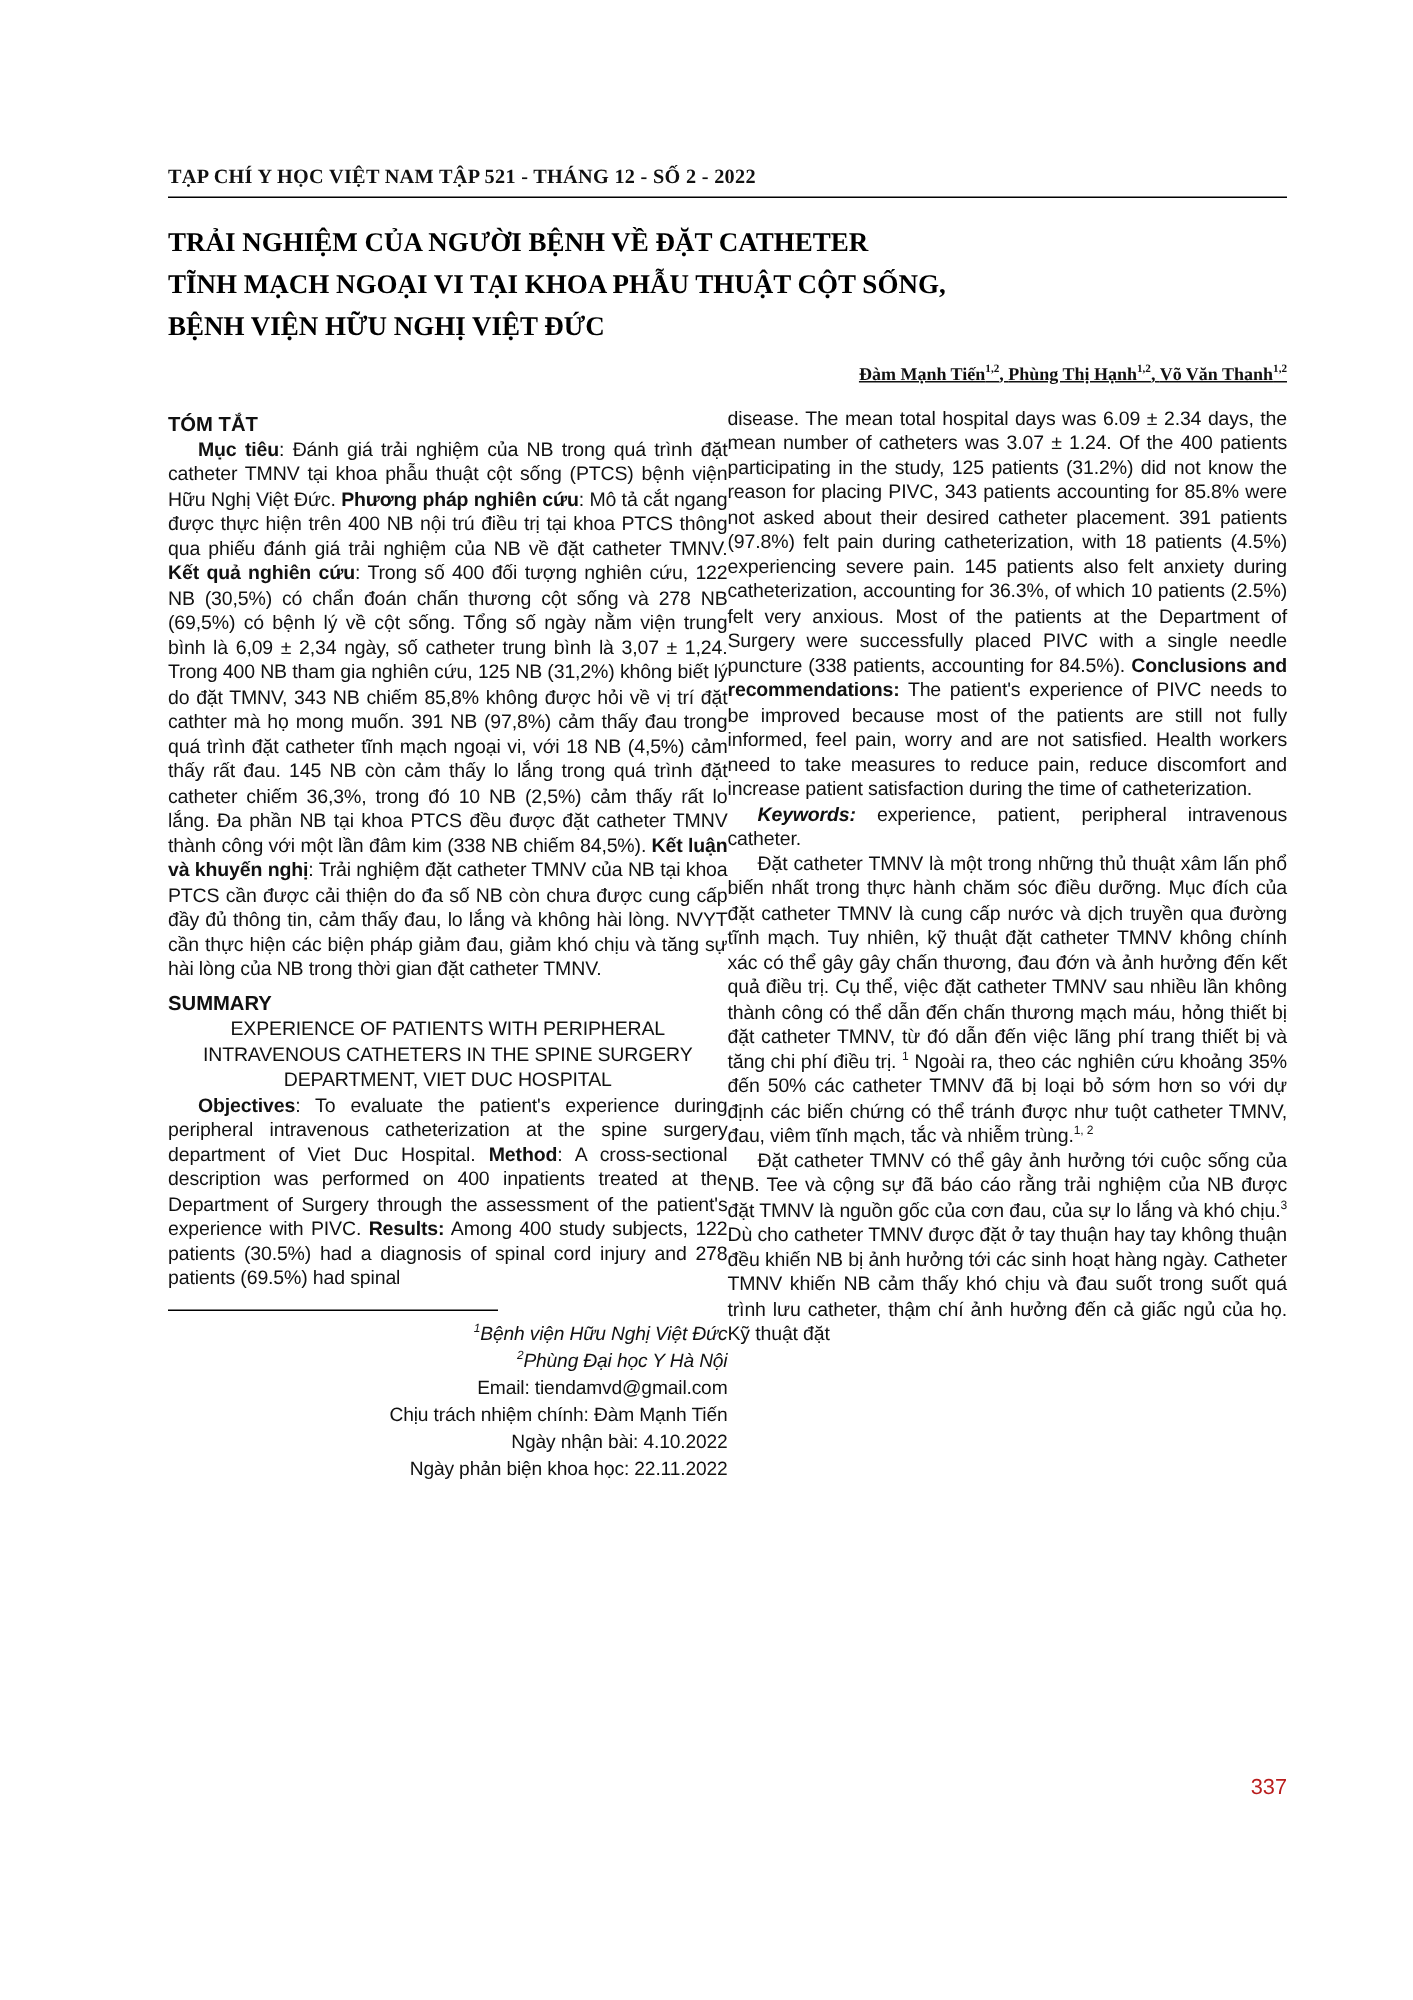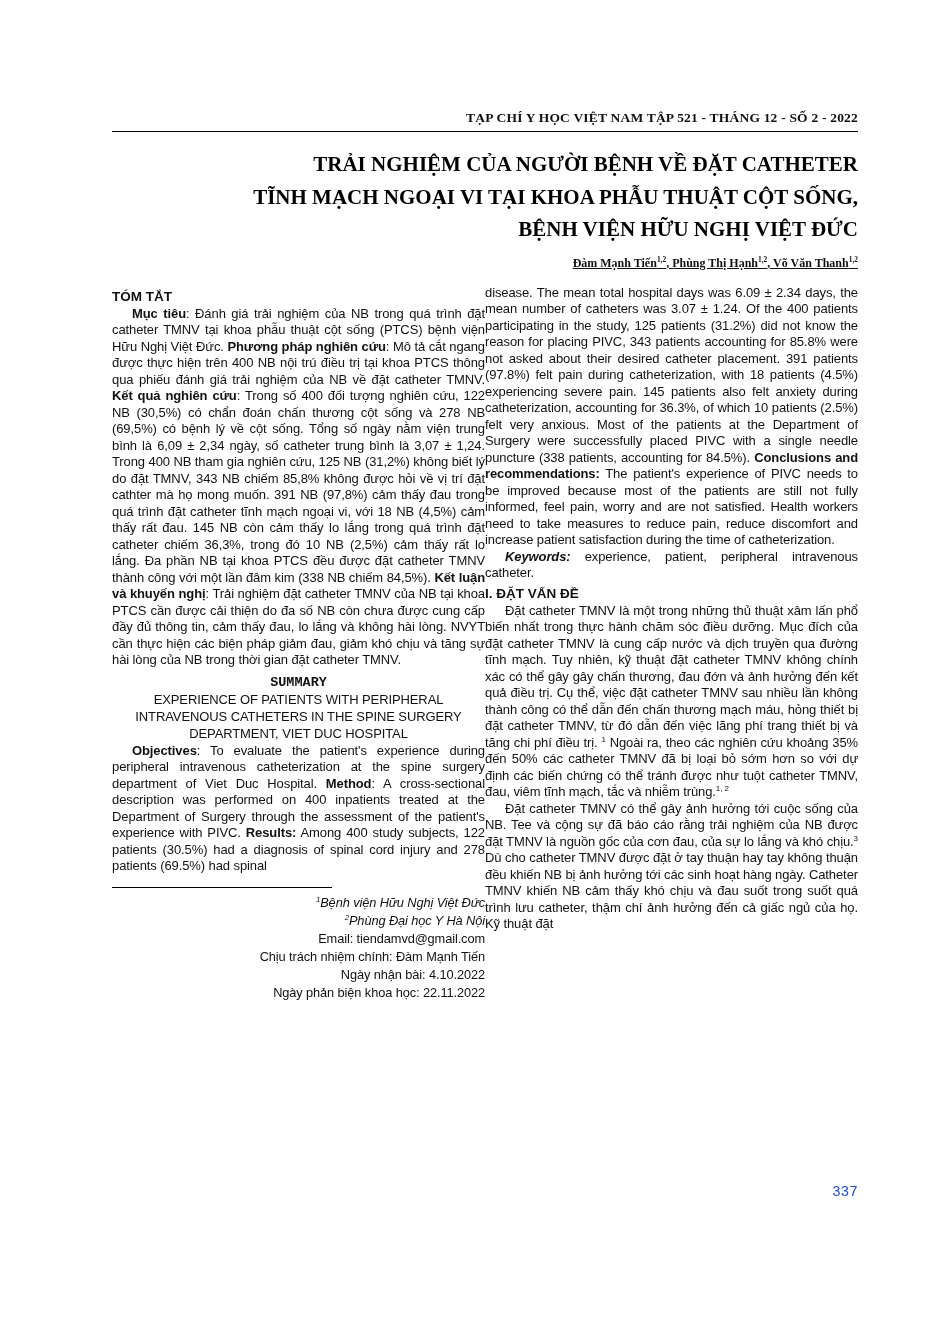--- a/index.html
+++ b/index.html
@@ -3,43 +3,43 @@
 <meta charset="utf-8">
 <style>
   html,body{margin:0;padding:0;background:#ffffff;}
   .page{
     width:942px;height:1333px;background:#ffffff;position:relative;overflow:hidden;
     font-family:"Liberation Sans",sans-serif;color:#111111;
     -webkit-font-smoothing:antialiased;
   }
   .content{position:absolute;left:112px;top:110px;width:746px;}
   .journal-header-text{
-    text-align:right;font-family:"Liberation Serif",serif;font-weight:bold;
+    text-align:left;font-family:"Liberation Serif",serif;font-weight:bold;
     font-size:13.5px;letter-spacing:.2px;
   }
   .header-rule{border-top:1.5px solid #000;margin-top:5px;}
   .article-title{
-    margin:16px 0 0;text-align:right;font-family:"Liberation Serif",serif;
-    font-weight:bold;font-size:21px;line-height:1.55;color:#000;
+    margin:16px 0 0;text-align:left;font-family:"Liberation Serif",serif;
+    font-weight:bold;font-size:18px;line-height:1.55;color:#000;
   }
   .authors-line{
     margin-top:10px;text-align:right;font-family:"Liberation Serif",serif;
     font-weight:bold;font-size:12px;text-decoration:underline;
   }
   .columns{display:flex;margin-top:14px;}
   .col{flex:1;min-width:0;font-size:13px;line-height:1.27;text-align:justify;letter-spacing:-0.1px;}
   .col p{margin:0;}
   .indent{text-indent:20px;}
   h2.section{font-size:13.5px;font-weight:bold;margin:3px 0 1px;letter-spacing:0;}
-  h2.centered{text-align:center;margin-top:5px;font-family:Liberation Mono, monospace;}
+  h2.centered{text-align:left;margin-top:5px;}
   .subtitle{text-align:center;line-height:1.3;}
   .footnotes{margin-top:12px;font-size:12.8px;line-height:1.42;text-align:right;}
   .fn-rule{width:220px;border-top:1px solid #000;margin-bottom:6px;}
   .fn-line{white-space:nowrap;}
-  .page-number{position:absolute;top:1184px;right:84px;font-size:14.5px;color:#1d4ed8;font-family:Liberation Mono, monospace;}
+  .page-number{position:absolute;top:1184px;right:84px;font-size:14.5px;color:#b91c1c;}
   sup{font-size:0.62em;vertical-align:super;line-height:0;}
   .b{font-weight:bold;}
   .i{font-style:italic;}
 </style>
 </head>
 <body>
 
 <div class="page">
   <div class="content">
 
@@ -74,21 +74,20 @@
           <div class="fn-line"><span>Chịu trách nhiệm chính: Đàm Mạnh Tiến</span></div>
           <div class="fn-line"><span>Ngày nhận bài: 4.10.2022</span></div>
           <div class="fn-line"><span>Ngày phản biện khoa học: 22.11.2022</span></div>
         </div>
       </div>
 
       <div class="col">
         <p><span>disease. The mean total hospital days was 6.09 ± 2.34 days, the mean number of catheters was 3.07 ± 1.24. Of the 400 patients participating in the study, 125 patients (31.2%) did not know the reason for placing PIVC, 343 patients accounting for 85.8% were not asked about their desired catheter placement. 391 patients (97.8%) felt pain during catheterization, with 18 patients (4.5%) experiencing severe pain. 145 patients also felt anxiety during catheterization, accounting for 36.3%, of which 10 patients (2.5%) felt very anxious. Most of the patients at the Department of Surgery were successfully placed PIVC with a single needle puncture (338 patients, accounting for 84.5%). </span><span class="b">Conclusions and recommendations:</span><span> The patient's experience of PIVC needs to be improved because most of the patients are still not fully informed, feel pain, worry and are not satisfied. Health workers need to take measures to reduce pain, reduce discomfort and increase patient satisfaction during the time of catheterization.</span></p>
         <p class="indent"><span class="b i">Keywords:</span><span> experience, patient, peripheral intravenous catheter.</span></p>
 
-        <h2 class="section">I. ĐẶT VẤN ĐỀ</h2>
         <p class="indent"><span>Đặt catheter TMNV là một trong những thủ thuật xâm lấn phổ biến nhất trong thực hành chăm sóc điều dưỡng. Mục đích của đặt catheter TMNV là cung cấp nước và dịch truyền qua đường tĩnh mạch. Tuy nhiên, kỹ thuật đặt catheter TMNV không chính xác có thể gây gây chấn thương, đau đớn và ảnh hưởng đến kết quả điều trị. Cụ thể, việc đặt catheter TMNV sau nhiều lần không thành công có thể dẫn đến chấn thương mạch máu, hỏng thiết bị đặt catheter TMNV, từ đó dẫn đến việc lãng phí trang thiết bị và tăng chi phí điều trị. </span><sup>1</sup><span> Ngoài ra, theo các nghiên cứu khoảng 35% đến 50% các catheter TMNV đã bị loại bỏ sớm hơn so với dự định các biến chứng có thể tránh được như tuột catheter TMNV, đau, viêm tĩnh mạch, tắc và nhiễm trùng.</span><sup>1, 2</sup></p>
         <p class="indent"><span>Đặt catheter TMNV có thể gây ảnh hưởng tới cuộc sống của NB. Tee và cộng sự đã báo cáo rằng trải nghiệm của NB được đặt TMNV là nguồn gốc của cơn đau, của sự lo lắng và khó chịu.</span><sup>3</sup><span> Dù cho catheter TMNV được đặt ở tay thuận hay tay không thuận đều khiến NB bị ảnh hưởng tới các sinh hoạt hàng ngày. Catheter TMNV khiến NB cảm thấy khó chịu và đau suốt trong suốt quá trình lưu catheter, thậm chí ảnh hưởng đến cả giấc ngủ của họ. Kỹ thuật đặt</span></p>
       </div>
 
     </div>
   </div>
 
   <div class="page-number">337</div>
 </div>
 

